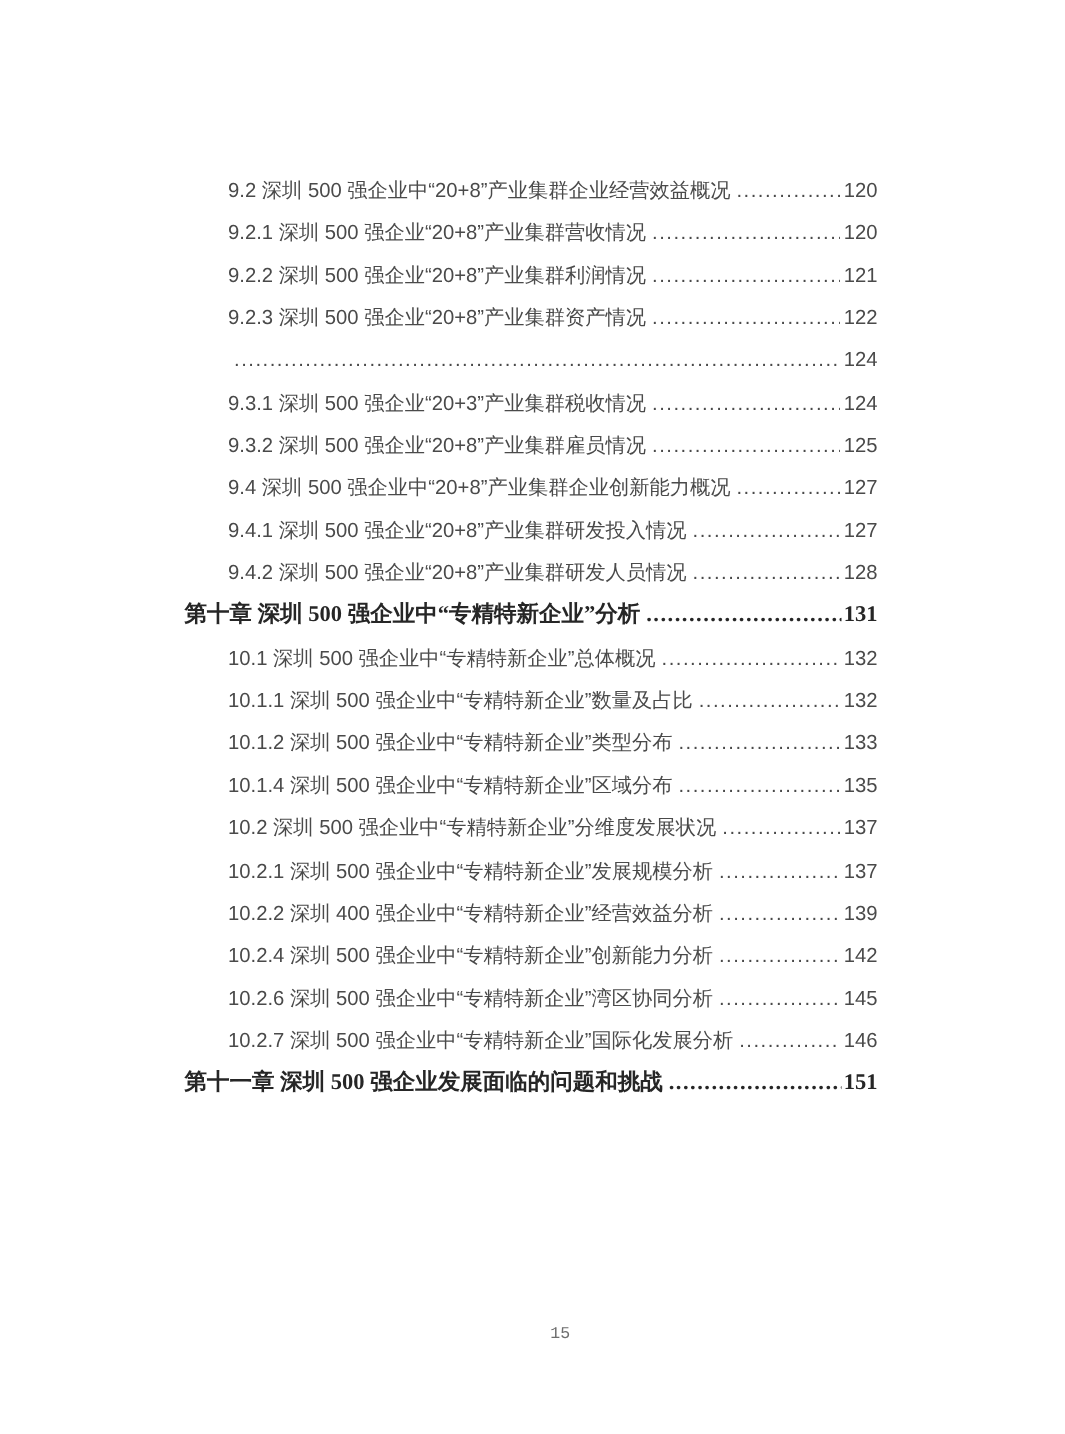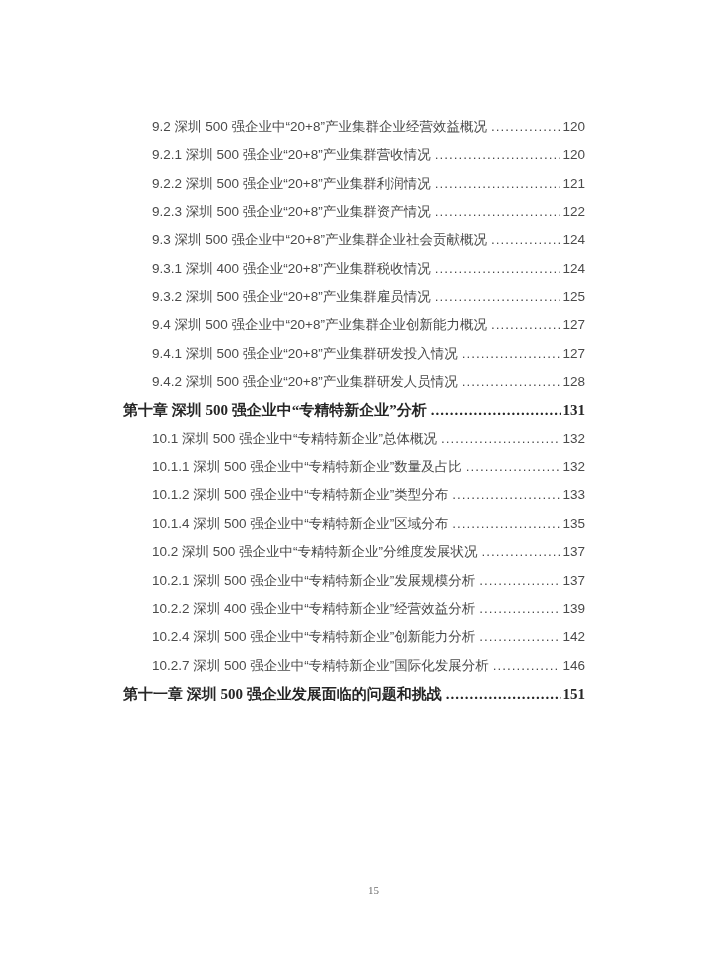--- a/index.html
+++ b/index.html
@@ -62,21 +62,21 @@
   .footer {
     position: absolute;
     left: 0;
     right: 0;
     top: 881px;
     height: 18px;
     line-height: 18px;
     text-align: center;
     font-size: 11px;
     color: var(--footer, #6e6e6e);
-    font-family: Liberation Serif, serif;
+    font-family: Liberation Mono, monospace;
     margin-left: 37px;
   }
 </style>
 </head>
 <body>
 
 <div class="page" style="--bg: #ffffff; --text: #4a4a4a; --chapter: #262626; --footer: #6e6e6e;">
   <div class="toc" id="toc-list">
       <div class="row sub">
         <span class="title">9.2 深圳 500 强企业中“20+8”产业集群企业经营效益概况</span>
@@ -92,26 +92,25 @@
         <span class="title">9.2.2 深圳 500 强企业“20+8”产业集群利润情况</span>
         <span class="leader"></span>
         <span class="pagenum">121</span>
       </div>
       <div class="row sub">
         <span class="title">9.2.3 深圳 500 强企业“20+8”产业集群资产情况</span>
         <span class="leader"></span>
         <span class="pagenum">122</span>
       </div>
       <div class="row sub">
-        <span class="title">9.3 深圳 500 强企业中“20+8”产业集群企业社会贡献概况</span>
         <span class="leader"></span>
         <span class="pagenum">124</span>
       </div>
       <div class="row sub">
-        <span class="title">9.3.1 深圳 400 强企业“20+8”产业集群税收情况</span>
+        <span class="title">9.3.1 深圳 500 强企业“20+3”产业集群税收情况</span>
         <span class="leader"></span>
         <span class="pagenum">124</span>
       </div>
       <div class="row sub">
         <span class="title">9.3.2 深圳 500 强企业“20+8”产业集群雇员情况</span>
         <span class="leader"></span>
         <span class="pagenum">125</span>
       </div>
       <div class="row sub">
         <span class="title">9.4 深圳 500 强企业中“20+8”产业集群企业创新能力概况</span>
@@ -167,20 +166,25 @@
         <span class="title">10.2.2 深圳 400 强企业中“专精特新企业”经营效益分析</span>
         <span class="leader"></span>
         <span class="pagenum">139</span>
       </div>
       <div class="row sub">
         <span class="title">10.2.4 深圳 500 强企业中“专精特新企业”创新能力分析</span>
         <span class="leader"></span>
         <span class="pagenum">142</span>
       </div>
       <div class="row sub">
+        <span class="title">10.2.6 深圳 500 强企业中“专精特新企业”湾区协同分析</span>
+        <span class="leader"></span>
+        <span class="pagenum">145</span>
+      </div>
+      <div class="row sub">
         <span class="title">10.2.7 深圳 500 强企业中“专精特新企业”国际化发展分析</span>
         <span class="leader"></span>
         <span class="pagenum">146</span>
       </div>
       <div class="row chapter">
         <span class="title">第十一章 深圳 500 强企业发展面临的问题和挑战</span>
         <span class="leader"></span>
         <span class="pagenum">151</span>
       </div>
     </div>

